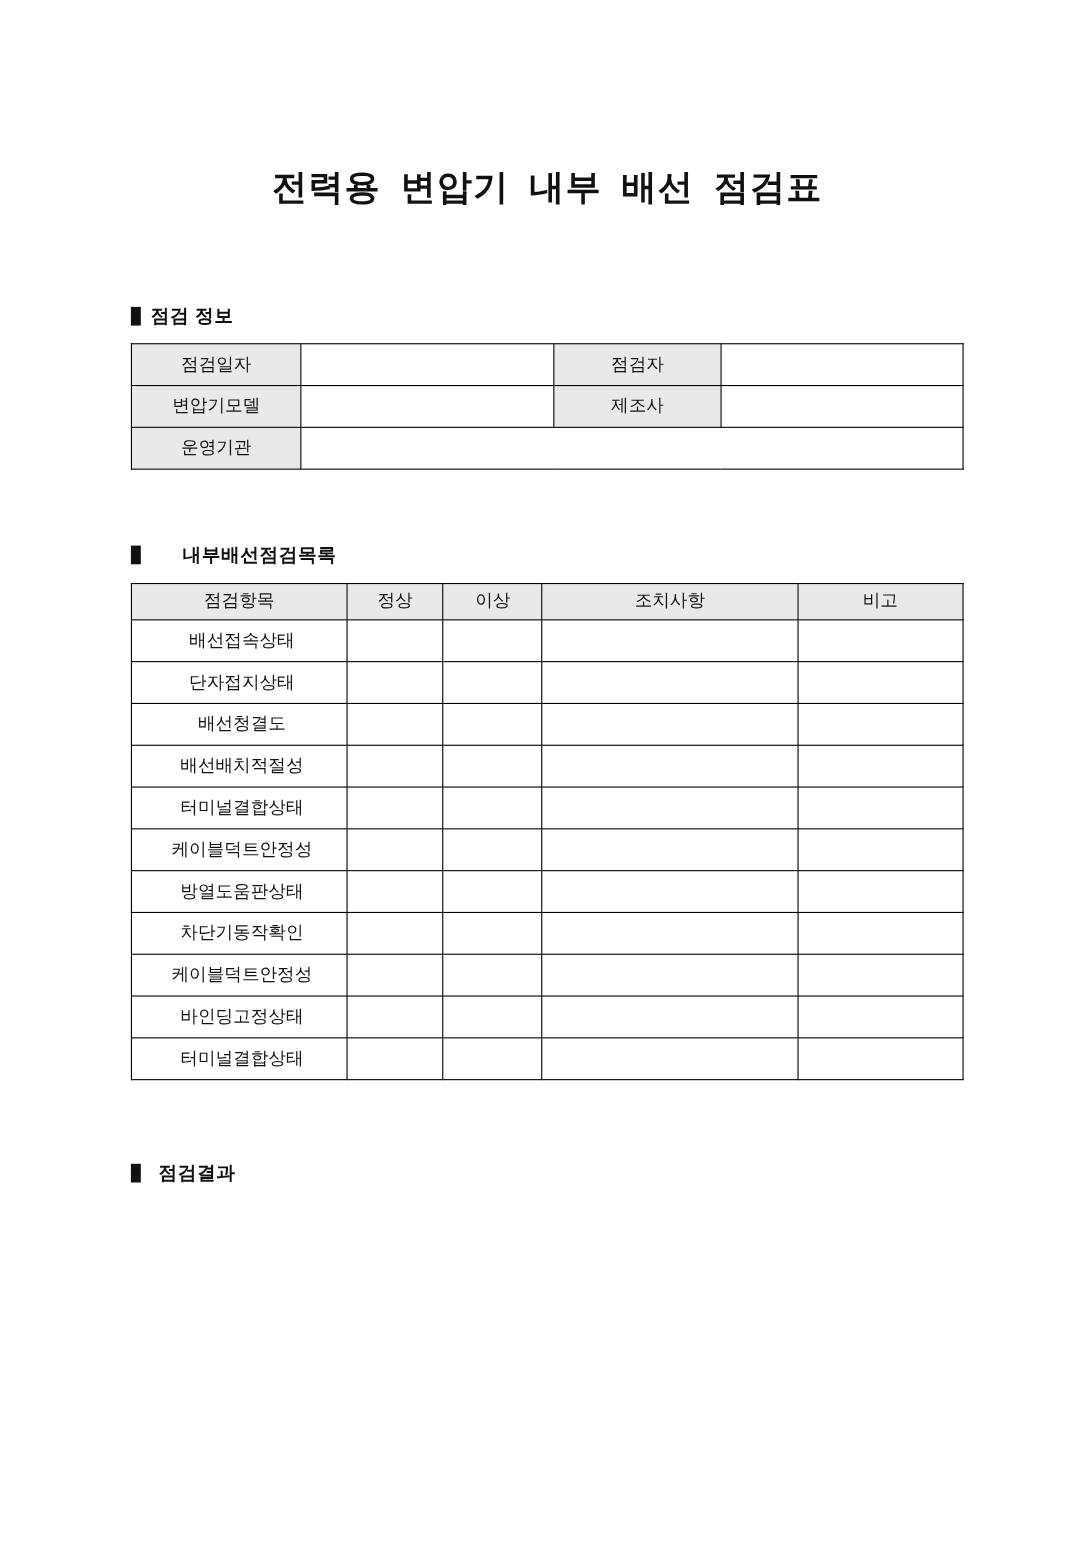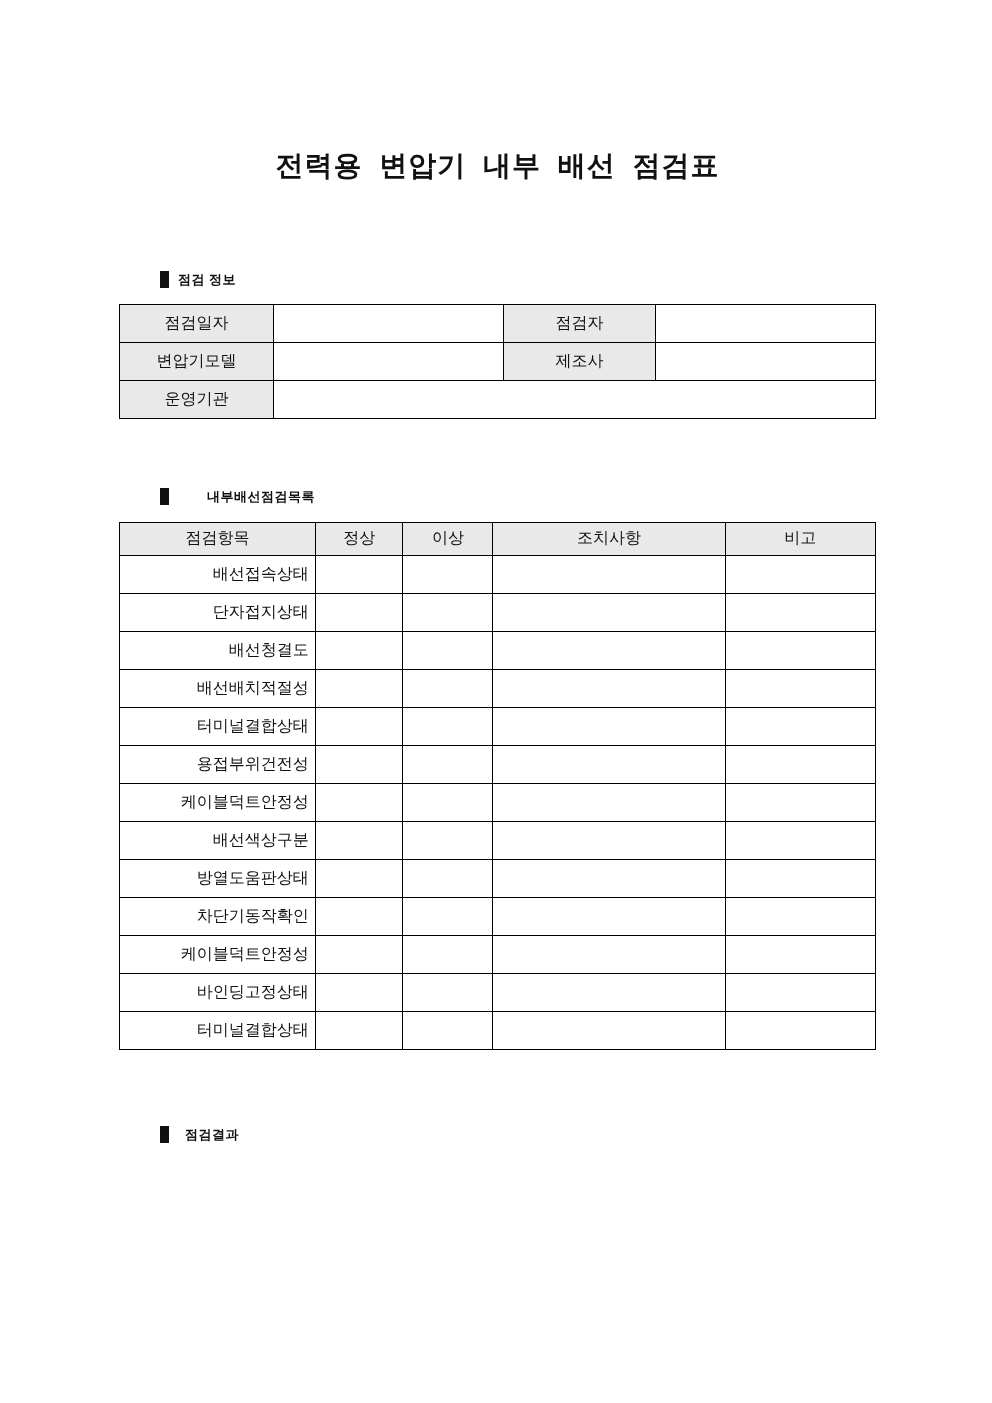--- a/index.html
+++ b/index.html
@@ -12,32 +12,31 @@
   body{
     width:992px;height:1403px;overflow:hidden;
     font-family:"Liberation Sans","DejaVu Sans",sans-serif;
     color:var(--text);
   }
   .page{width:992px;height:1403px;background:#fff;}
   .content{padding:0 116px 0 119px;}
   .doc-title{
     padding-top:128px;
     text-align:center;
-    font-size:28px;
+    font-size:32px;
     font-weight:700;
     letter-spacing:1px;
     word-spacing:8px;
     line-height:1.35;
   }
   .section{margin:0;}
   .section-heading{
     display:flex;align-items:center;gap:9px;
-    font-size:13px;font-weight:700;letter-spacing:0.5px;
+    font-size:17px;font-weight:700;letter-spacing:0.5px;
     line-height:20px;
-    margin-left:41px;
   }
   .bullet{
     display:inline-block;width:9px;height:17px;
     background:var(--text);flex:0 0 auto;
   }
   .sec-info .section-heading{margin-top:85px;}
   .sec-checklist .section-heading{margin-top:68px;gap:38px;}
   .sec-result .section-heading{margin-top:75px;gap:16px;}
   table{
     width:100%;
@@ -54,21 +53,21 @@
     height:38px;
     padding:0 6px;
     overflow:hidden;
     white-space:nowrap;
   }
   th{
     background:var(--label-bg);
     text-align:center;
   }
   .checklist-table thead th{height:33px;}
-  .checklist-table td.item{text-align:right;padding-left:11px;}
+  .checklist-table td.item{text-align:center;padding-left:11px;}
   .value-cell{background:#ffffff;}
 </style>
 </head>
 <body>
 
 <div class="page">
   <div class="content">
 
     <h1 class="doc-title">전력용 변압기 내부 배선 점검표</h1>
 
@@ -157,35 +156,21 @@
             <td></td>
           </tr>
           <tr>
             <td class="item">터미널결합상태</td>
             <td></td>
             <td></td>
             <td></td>
             <td></td>
           </tr>
           <tr>
-            <td class="item">용접부위건전성</td>
-            <td></td>
-            <td></td>
-            <td></td>
-            <td></td>
-          </tr>
-          <tr>
             <td class="item">케이블덕트안정성</td>
-            <td></td>
-            <td></td>
-            <td></td>
-            <td></td>
-          </tr>
-          <tr>
-            <td class="item">배선색상구분</td>
             <td></td>
             <td></td>
             <td></td>
             <td></td>
           </tr>
           <tr>
             <td class="item">방열도움판상태</td>
             <td></td>
             <td></td>
             <td></td>

